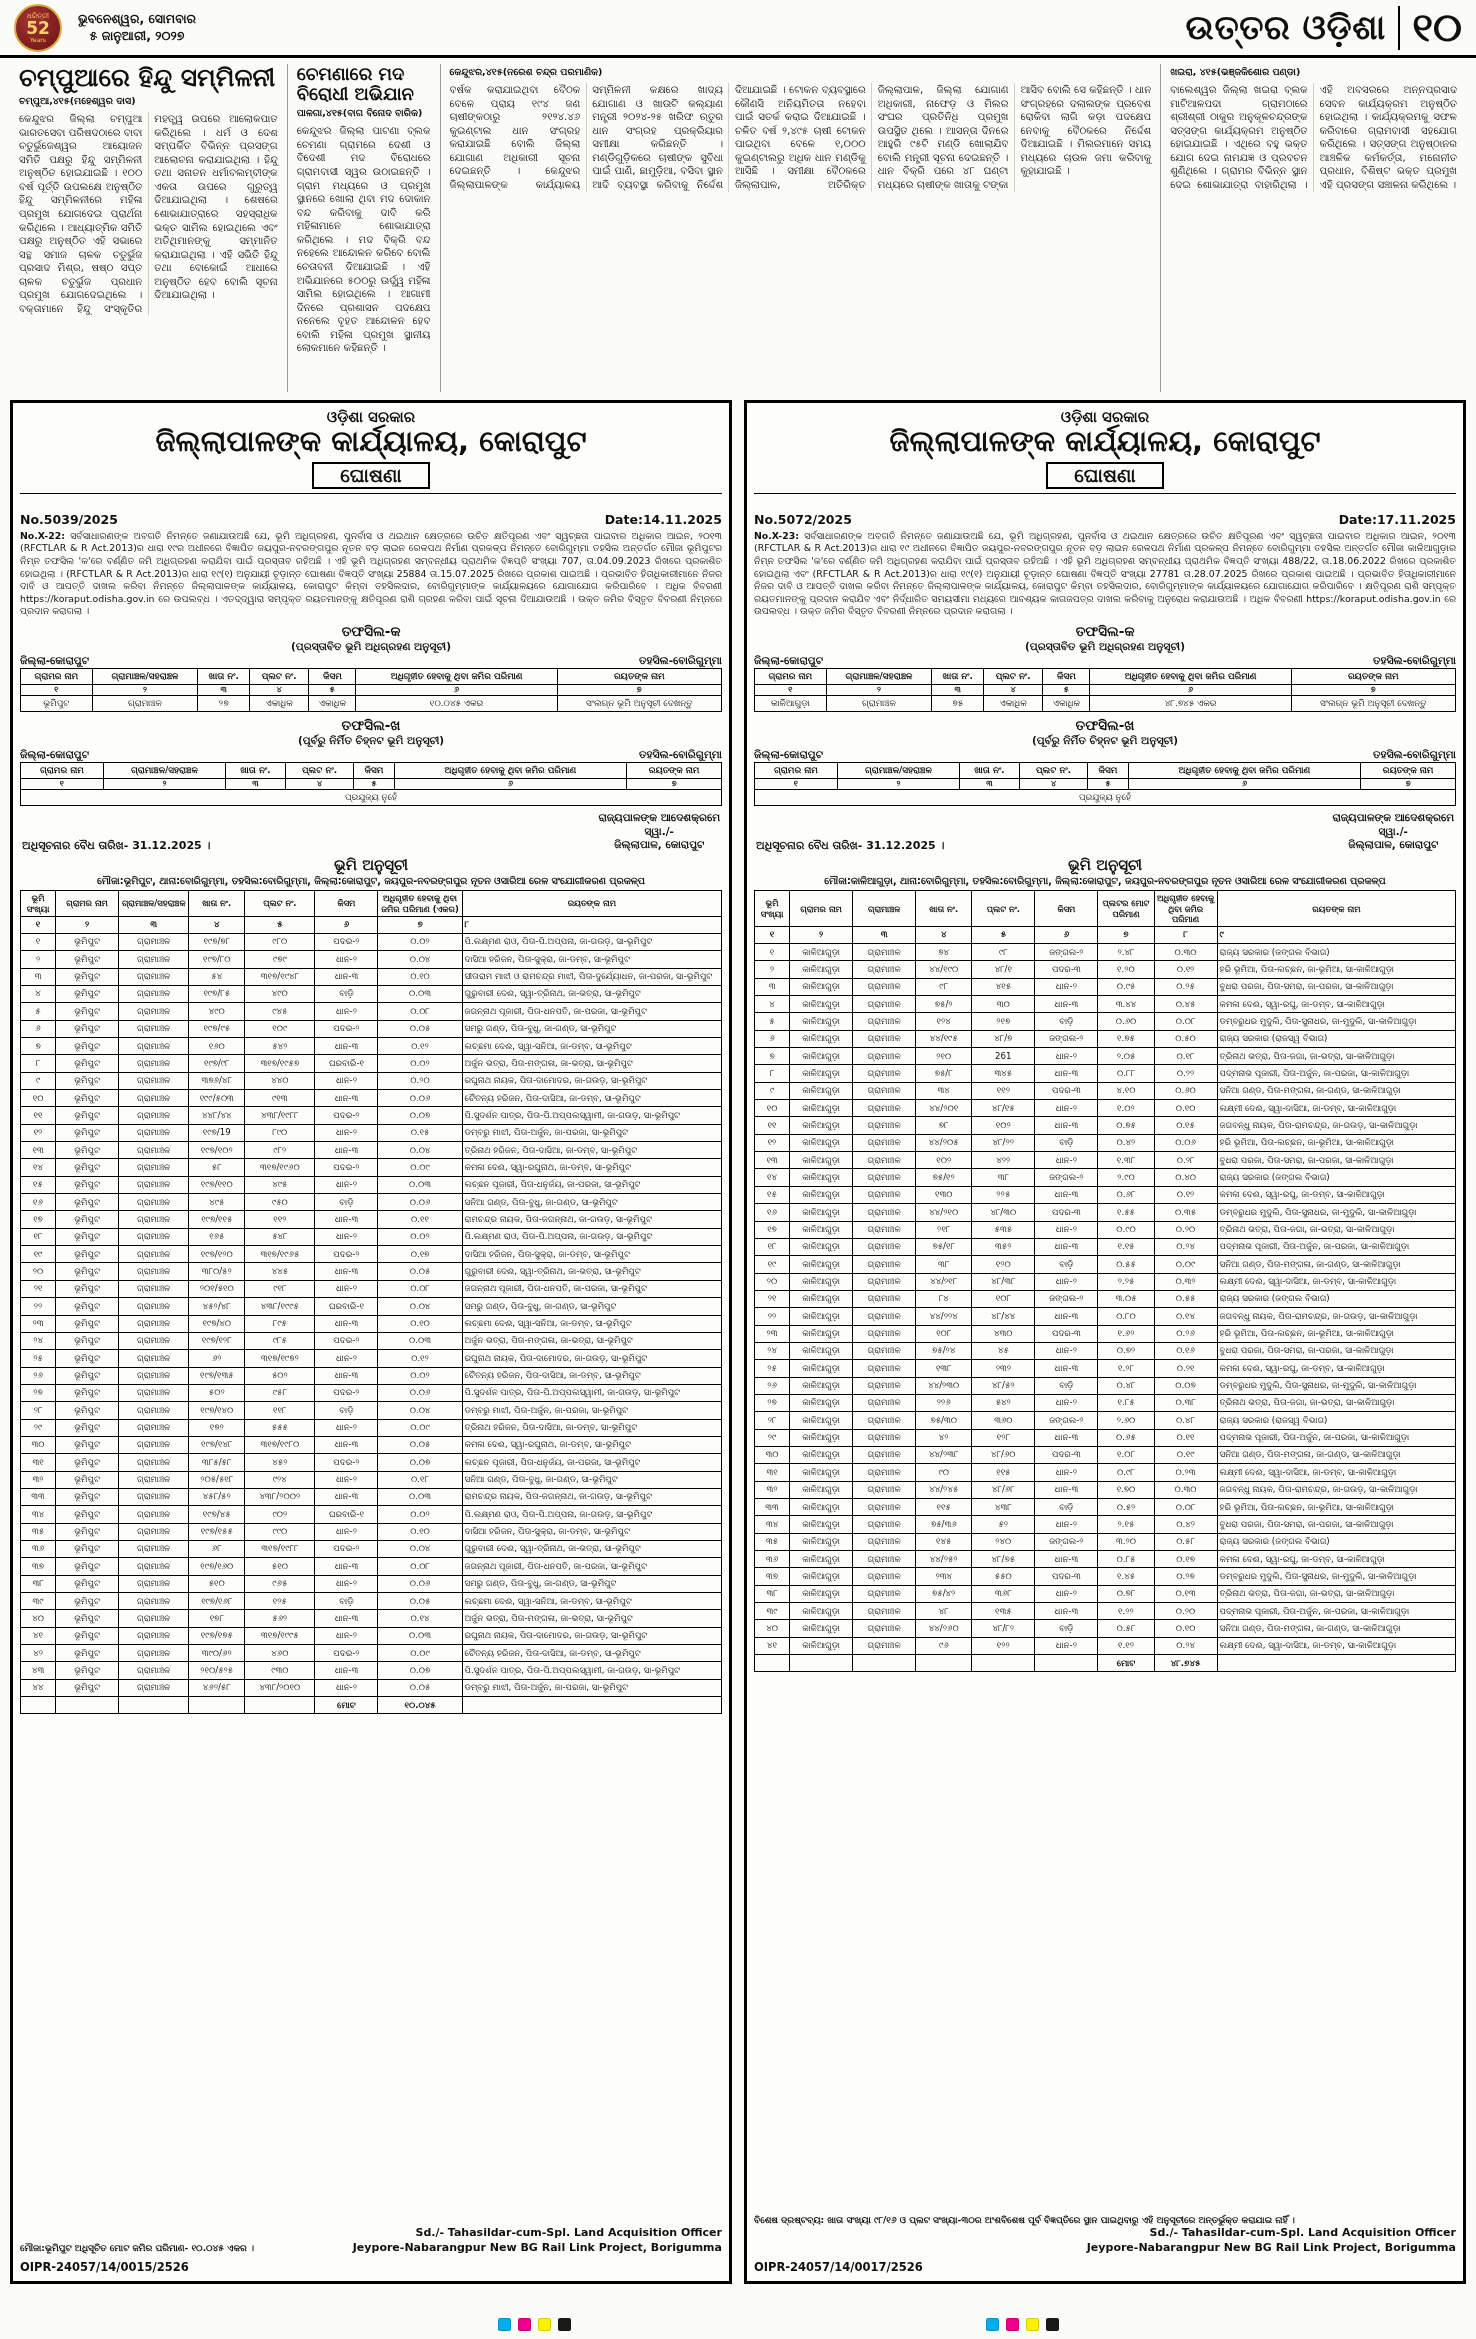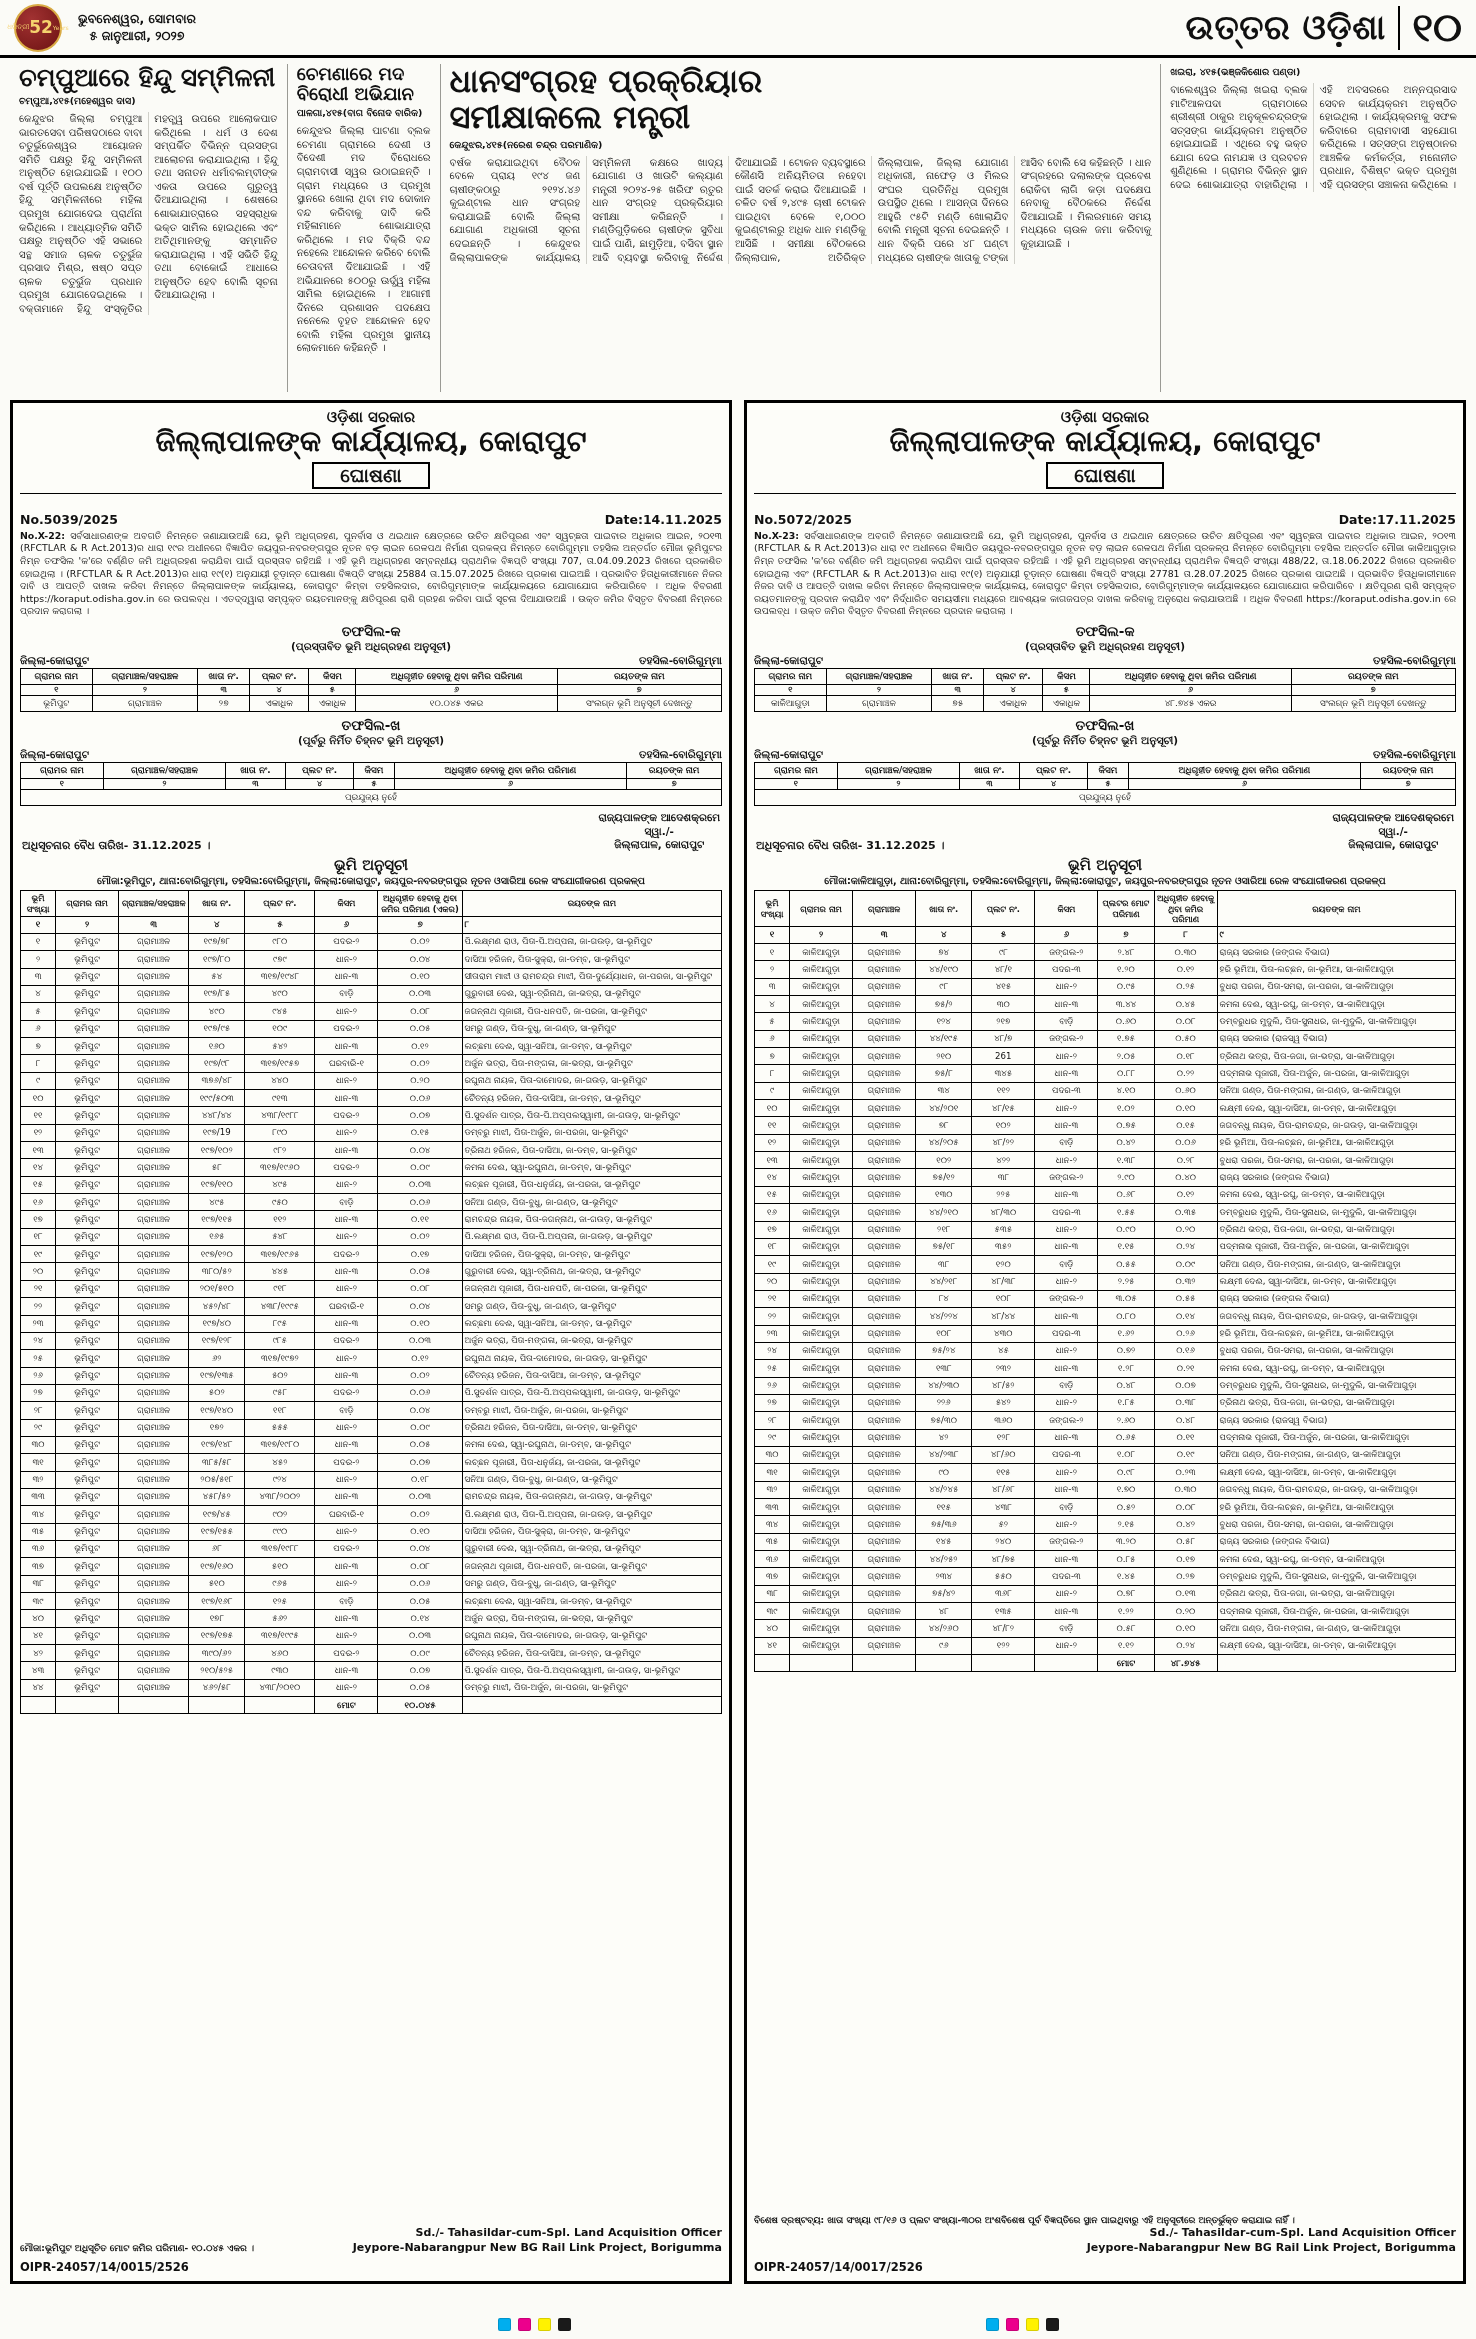--- a/index.html
+++ b/index.html
@@ -3,21 +3,21 @@
 <meta charset="utf-8">
 <style>
   *{margin:0;padding:0;box-sizing:border-box}
   html,body{background:#d8d8d2}
   body{font-family:"DejaVu Sans","Liberation Sans",sans-serif;color:#101010}
   .page{width:1476px;height:2339px;margin:0 auto;background:#fbfbf7;position:relative;overflow:hidden}
 
   
   .masthead{display:flex;align-items:center;height:58px;padding:4px 14px;border-bottom:3px solid #000}
   .logo{width:48px;height:48px;border-radius:50%;background:radial-gradient(circle at 35% 30%,#a23232,#6c1212);
-        border:2px solid #d9ab45;color:#f5d26e;display:flex;flex-direction:row;align-items:center;justify-content:center;flex:0 0 auto}
+        border:2px solid #d9ab45;color:#f5d26e;display:flex;flex-direction:column;align-items:center;justify-content:center;flex:0 0 auto}
   .logo .ln{font-size:7px;line-height:1}
   .logo .n{font-size:17px;font-weight:bold;line-height:1}
   .logo .y{font-size:6px;line-height:1}
   .dateblock{margin-left:16px;text-align:center;font-weight:bold;font-size:12.5px;line-height:1.3}
   .mast-spacer{flex:1}
   .edition{display:flex;align-items:center;gap:12px}
   .edition .t{font-size:34px;font-weight:bold;letter-spacing:.5px}
   .edition .sep{width:2.5px;height:44px;background:#000}
   .edition .p{font-size:40px;font-weight:bold}
 
@@ -103,21 +103,20 @@
       <div class="headline">ଚମ୍ପୁଆରେ ହିନ୍ଦୁ ସମ୍ମିଳନୀ</div>
       <div class="dateline">ଚମ୍ପୁଆ,୪୧୫(ମହେଶ୍ୱର ଦାସ)</div>
       <div class="body-text">କେନ୍ଦୁଝର ଜିଲ୍ଲା ଚମ୍ପୁଆ ଭାରତସେବା ପରିଷଦଠାରେ ବାବା ଚତୁର୍ଭୁଜେଶ୍ୱର ଆୟୋଜନ ସମିତି ପକ୍ଷରୁ ହିନ୍ଦୁ ସମ୍ମିଳନୀ ଅନୁଷ୍ଠିତ ହୋଇଯାଇଛି । ୧୦୦ ବର୍ଷ ପୂର୍ତ୍ତି ଉପଲକ୍ଷେ ଅନୁଷ୍ଠିତ ହିନ୍ଦୁ ସମ୍ମିଳନୀରେ ମହିଳା ପ୍ରମୁଖ ଯୋଗଦେଇ ପ୍ରାର୍ଥନା କରିଥିଲେ । ଆଧ୍ୟାତ୍ମିକ ସମିତି ପକ୍ଷରୁ ଅନୁଷ୍ଠିତ ଏହି ସଭାରେ ସନ୍ଥ ସମାଜ ଚାଳକ ଚତୁର୍ଭୁଜ ପ୍ରସାଦ ମିଶ୍ର, ଷଷ୍ଠ ସପ୍ତ ଚାଳକ ଚତୁର୍ଭୁଜ ପ୍ରଧାନ ପ୍ରମୁଖ ଯୋଗଦେଇଥିଲେ । ବକ୍ତାମାନେ ହିନ୍ଦୁ ସଂସ୍କୃତିର ମହତ୍ତ୍ୱ ଉପରେ ଆଲୋକପାତ କରିଥିଲେ । ଧର୍ମ ଓ ଦେଶ ସମ୍ପର୍କିତ ବିଭିନ୍ନ ପ୍ରସଙ୍ଗ ଆଲୋଚନା କରାଯାଇଥିଲା । ହିନ୍ଦୁ ତଥା ସନାତନ ଧର୍ମାବଲମ୍ବୀଙ୍କ ଏକତା ଉପରେ ଗୁରୁତ୍ୱ ଦିଆଯାଇଥିଲା । ଶେଷରେ ଶୋଭାଯାତ୍ରାରେ ସହସ୍ରାଧିକ ଭକ୍ତ ସାମିଲ ହୋଇଥିଲେ ଏବଂ ଅତିଥିମାନଙ୍କୁ ସମ୍ମାନିତ କରାଯାଇଥିଲା । ଏହି ସଭିତି ହିନ୍ଦୁ ତଥା ବୋକୋଇଁ ଆଧାରେ ଅନୁଷ୍ଠିତ ହେବ ବୋଲି ସୂଚନା ଦିଆଯାଇଥିଲା ।</div>
     </div>
     <div class="article a2">
       <div class="headline">ଚେମଣାରେ ମଦ ବିରୋଧୀ ଅଭିଯାନ</div>
       <div class="dateline">ପାଳଗା,୪୧୫(ବାଗ ବିନୋଦ ବାରିକ)</div>
       <div class="body-text">କେନ୍ଦୁଝର ଜିଲ୍ଲା ପାଟଣା ବ୍ଲକ ଚେମଣା ଗ୍ରାମରେ ଦେଶୀ ଓ ବିଦେଶୀ ମଦ ବିରୋଧରେ ଗ୍ରାମବାସୀ ସ୍ୱର ଉଠାଇଛନ୍ତି । ଗ୍ରାମ ମଧ୍ୟରେ ଓ ପ୍ରମୁଖ ସ୍ଥାନରେ ଖୋଲା ଥିବା ମଦ ଦୋକାନ ବନ୍ଦ କରିବାକୁ ଦାବି କରି ମହିଳାମାନେ ଶୋଭାଯାତ୍ରା କରିଥିଲେ । ମଦ ବିକ୍ରି ବନ୍ଦ ନହେଲେ ଆନ୍ଦୋଳନ କରିବେ ବୋଲି ଚେତାବନୀ ଦିଆଯାଇଛି । ଏହି ଅଭିଯାନରେ ୫୦୦ରୁ ଊର୍ଦ୍ଧ୍ୱ ମହିଳା ସାମିଲ ହୋଇଥିଲେ । ଆଗାମୀ ଦିନରେ ପ୍ରଶାସନ ପଦକ୍ଷେପ ନନେଲେ ବୃହତ ଆନ୍ଦୋଳନ ହେବ ବୋଲି ମହିଳା ପ୍ରମୁଖ ସ୍ଥାନୀୟ ଲୋକମାନେ କହିଛନ୍ତି ।</div>
     </div>
     <div class="article a3">
-      <div class="headline">ଧାନସଂଗ୍ରହ ପ୍ରକ୍ରିୟାର ସମୀକ୍ଷାକଲେ ମନ୍ତ୍ରୀ</div>
       <div class="dateline">କେନ୍ଦୁଝର,୪୧୫(ନରେଶ ଚନ୍ଦ୍ର ପରମାଣିକ)</div>
       <div class="body-text">ବର୍ଷକ କରାଯାଇଥିବା ବୈଠକ ବେଳେ ପ୍ରାୟ ୧୯୪ ଜଣ ଚାଷୀଙ୍କଠାରୁ ୨୧୨୪.୪୬ କୁଇଣ୍ଟାଲ ଧାନ ସଂଗ୍ରହ କରାଯାଇଛି ବୋଲି ଜିଲ୍ଲା ଯୋଗାଣ ଅଧିକାରୀ ସୂଚନା ଦେଇଛନ୍ତି । କେନ୍ଦୁଝର ଜିଲ୍ଲାପାଳଙ୍କ କାର୍ଯ୍ୟାଳୟ ସମ୍ମିଳନୀ କକ୍ଷରେ ଖାଦ୍ୟ ଯୋଗାଣ ଓ ଖାଉଟି କଲ୍ୟାଣ ମନ୍ତ୍ରୀ ୨୦୨୪-୨୫ ଖରିଫ ଋତୁର ଧାନ ସଂଗ୍ରହ ପ୍ରକ୍ରିୟାର ସମୀକ୍ଷା କରିଛନ୍ତି । ମଣ୍ଡିଗୁଡ଼ିକରେ ଚାଷୀଙ୍କ ସୁବିଧା ପାଇଁ ପାଣି, ଛାମୁଡ଼ିଆ, ବସିବା ସ୍ଥାନ ଆଦି ବ୍ୟବସ୍ଥା କରିବାକୁ ନିର୍ଦ୍ଦେଶ ଦିଆଯାଇଛି । ଟୋକନ ବ୍ୟବସ୍ଥାରେ କୌଣସି ଅନିୟମିତତା ନହେବା ପାଇଁ ସତର୍କ କରାଇ ଦିଆଯାଇଛି । ଚଳିତ ବର୍ଷ ୨,୪୯୫ ଚାଷୀ ଟୋକନ ପାଇଥିବା ବେଳେ ୧,୦୦୦ କୁଇଣ୍ଟାଲରୁ ଅଧିକ ଧାନ ମଣ୍ଡିକୁ ଆସିଛି । ସମୀକ୍ଷା ବୈଠକରେ ଜିଲ୍ଲାପାଳ, ଅତିରିକ୍ତ ଜିଲ୍ଲାପାଳ, ଜିଲ୍ଲା ଯୋଗାଣ ଅଧିକାରୀ, ନାଫେଡ଼ ଓ ମିଲର ସଂଘର ପ୍ରତିନିଧି ପ୍ରମୁଖ ଉପସ୍ଥିତ ଥିଲେ । ଆସନ୍ତା ଦିନରେ ଆହୁରି ୯୫ଟି ମଣ୍ଡି ଖୋଲାଯିବ ବୋଲି ମନ୍ତ୍ରୀ ସୂଚନା ଦେଇଛନ୍ତି । ଧାନ ବିକ୍ରି ପରେ ୪୮ ଘଣ୍ଟା ମଧ୍ୟରେ ଚାଷୀଙ୍କ ଖାତାକୁ ଟଙ୍କା ଆସିବ ବୋଲି ସେ କହିଛନ୍ତି । ଧାନ ସଂଗ୍ରହରେ ଦଲାଲଙ୍କ ପ୍ରବେଶ ରୋକିବା ଲାଗି କଡ଼ା ପଦକ୍ଷେପ ନେବାକୁ ବୈଠକରେ ନିର୍ଦ୍ଦେଶ ଦିଆଯାଇଛି । ମିଲରମାନେ ସମୟ ମଧ୍ୟରେ ଚାଉଳ ଜମା କରିବାକୁ କୁହାଯାଇଛି ।</div>
     </div>
     <div class="article a4">
       <div class="dateline">ଖଇରା, ୪୧୫(ଭଞ୍ଜକିଶୋର ପଣ୍ଡା)</div>
       <div class="body-text">ବାଲେଶ୍ୱର ଜିଲ୍ଲା ଖଇରା ବ୍ଲକ ମାଟିଆଳପଦା ଗ୍ରାମଠାରେ ଶ୍ରୀଶ୍ରୀ ଠାକୁର ଅନୁକୂଳଚନ୍ଦ୍ରଙ୍କ ସତ୍ସଙ୍ଗ କାର୍ଯ୍ୟକ୍ରମ ଅନୁଷ୍ଠିତ ହୋଇଯାଇଛି । ଏଥିରେ ବହୁ ଭକ୍ତ ଯୋଗ ଦେଇ ନାମଯଜ୍ଞ ଓ ପ୍ରବଚନ ଶୁଣିଥିଲେ । ଗ୍ରାମର ବିଭିନ୍ନ ସ୍ଥାନ ଦେଇ ଶୋଭାଯାତ୍ରା ବାହାରିଥିଲା । ଏହି ଅବସରରେ ଅନ୍ନପ୍ରସାଦ ସେବନ କାର୍ଯ୍ୟକ୍ରମ ଅନୁଷ୍ଠିତ ହୋଇଥିଲା । କାର୍ଯ୍ୟକ୍ରମକୁ ସଫଳ କରିବାରେ ଗ୍ରାମବାସୀ ସହଯୋଗ କରିଥିଲେ । ସତ୍ସଙ୍ଗ ଅନୁଷ୍ଠାନର ଆଞ୍ଚଳିକ କର୍ମକର୍ତ୍ତା, ମନୋନୀତ ପ୍ରଧାନ, ବିଶିଷ୍ଟ ଭକ୍ତ ପ୍ରମୁଖ ଏହି ପ୍ରସଙ୍ଗ ସଞ୍ଚାଳନା କରିଥିଲେ ।</div>
     </div>
   </div>
 
   <div class="notices">

